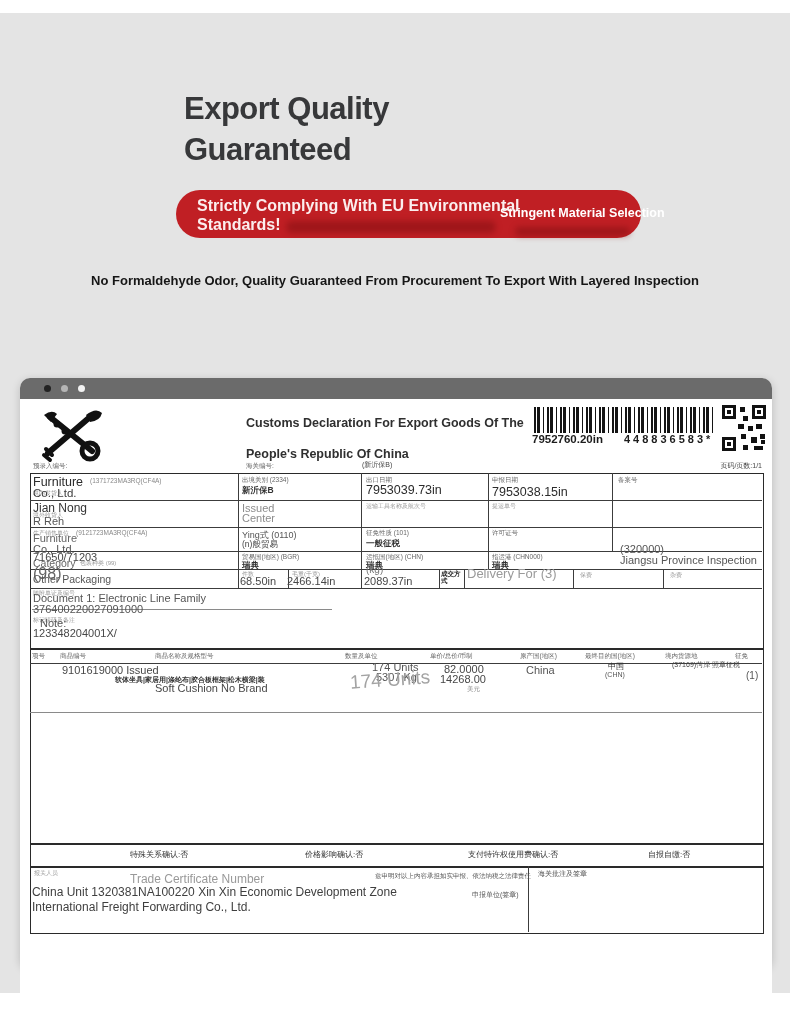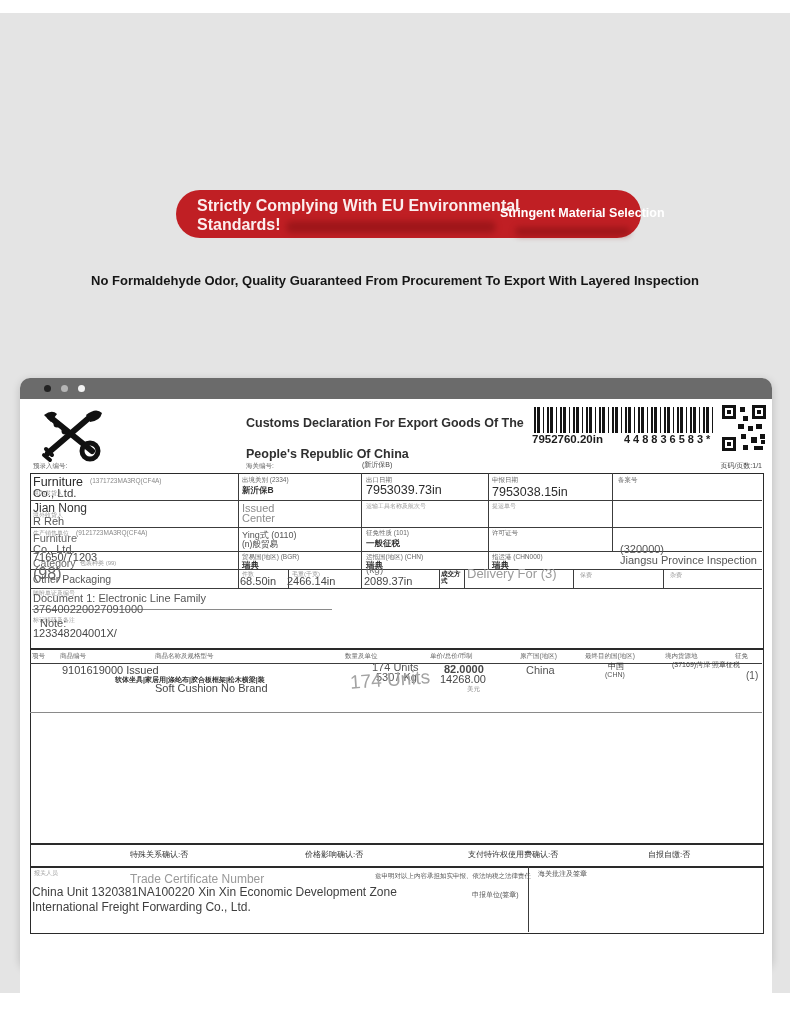--- a/index.html
+++ b/index.html
@@ -39,20 +39,24 @@
   .bc-num{font-weight:bold;color:#1d1d1d;}
   .doc-title{font-size:12.5px;font-weight:bold;color:#2f2f2f;line-height:14px;}
 </style>
 </head>
 <body>
 
 <div class="canvas">
   <div class="abs strip" style="top:0;height:13px;"></div>
   <div class="abs strip" style="top:993px;height:17px;"></div>
 
+  <div class="abs hero-title">
+    <div>Export Quality</div>
+    <div>Guaranteed</div>
+  </div>
 
   <div class="abs pill" style="background:#c01f24;"></div>
   <div class="abs smudge" style="left:286px;top:221px;width:210px;height:12px;"></div>
   <div class="abs smudge" style="left:515px;top:227px;width:115px;height:9px;"></div>
   <div class="abs pill-text">
     <div>Strictly Complying With EU Environmental</div>
     <div>Standards!</div>
   </div>
   <div class="abs side-note">Stringent Material Selection</div>
 
@@ -212,21 +216,21 @@
       <div class="lbl" style="left:565px;top:253px;">最终目的国(地区)</div>
       <div class="lbl" style="left:645px;top:253px;">境内货源地</div>
       <div class="lbl" style="left:715px;top:253px;">征免</div>
 
       <div class="val" style="left:42px;top:265px;">9101619000 Issued</div>
       <div style="left:95px;top:276px;font-size:7px;font-weight:bold;color:#333;">软体坐具|家居用|涤纶布|胶合板框架|松木横梁|装</div>
       <div class="val" style="left:135px;top:283px;">Soft Cushion No Brand</div>
       <div class="val" style="left:352px;top:262px;color:#555;">174 Units</div>
       <div class="val" style="left:356px;top:272px;color:#555;">5307 Kg</div>
       <div style="left:330px;top:270px;font-size:19px;color:#a3a3a3;transform:rotate(-4deg);">174 Units</div>
-      <div class="val" style="left:424px;top:264px;font-weight:bold;">82.0000</div>
+      <div class="val" style="left:424px;top:264px;">82.0000</div>
       <div class="val" style="left:420px;top:274px;">14268.00</div>
       <div style="left:447px;top:286px;font-size:6.5px;color:#888;">美元</div>
       <div class="val" style="left:506px;top:265px;color:#555;">China</div>
       <div style="left:588px;top:262px;font-size:8px;color:#333;">中国</div>
       <div style="left:585px;top:272px;font-size:7px;color:#555;">(CHN)</div>
       <div style="left:652px;top:261px;font-size:7px;color:#444;">(37169)菏泽 照章征税</div>
       <div style="left:726px;top:271px;font-size:10px;color:#555;">(1)</div>
 
       <div class="box" style="left:10px;top:444px;width:732px;height:23px;"></div>
       <div style="left:110px;top:450px;font-size:8px;color:#333;">特殊关系确认:否</div>

